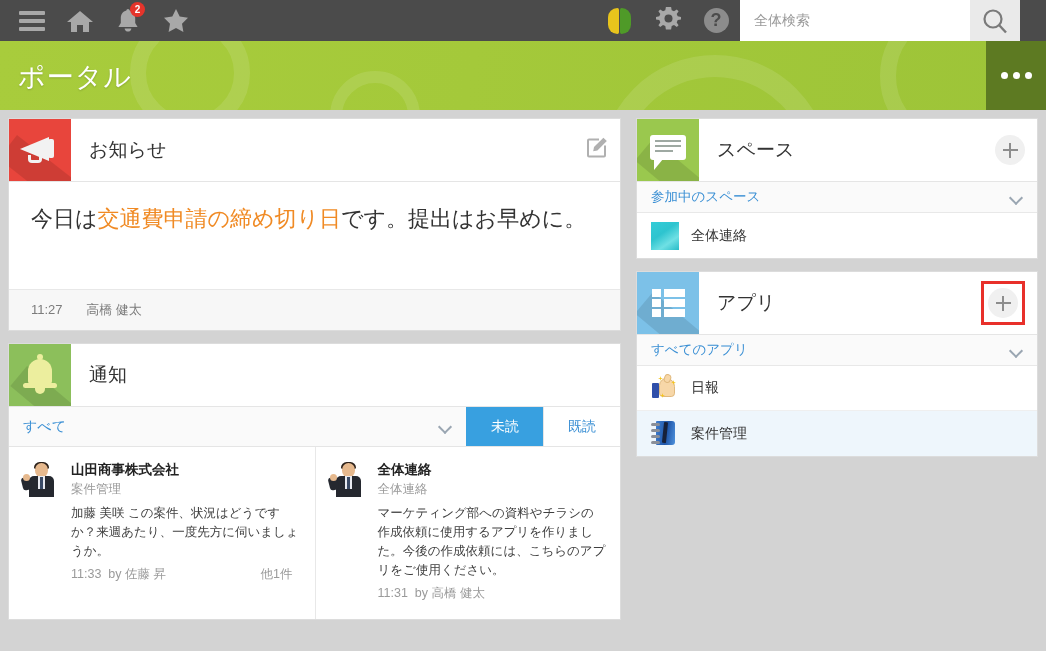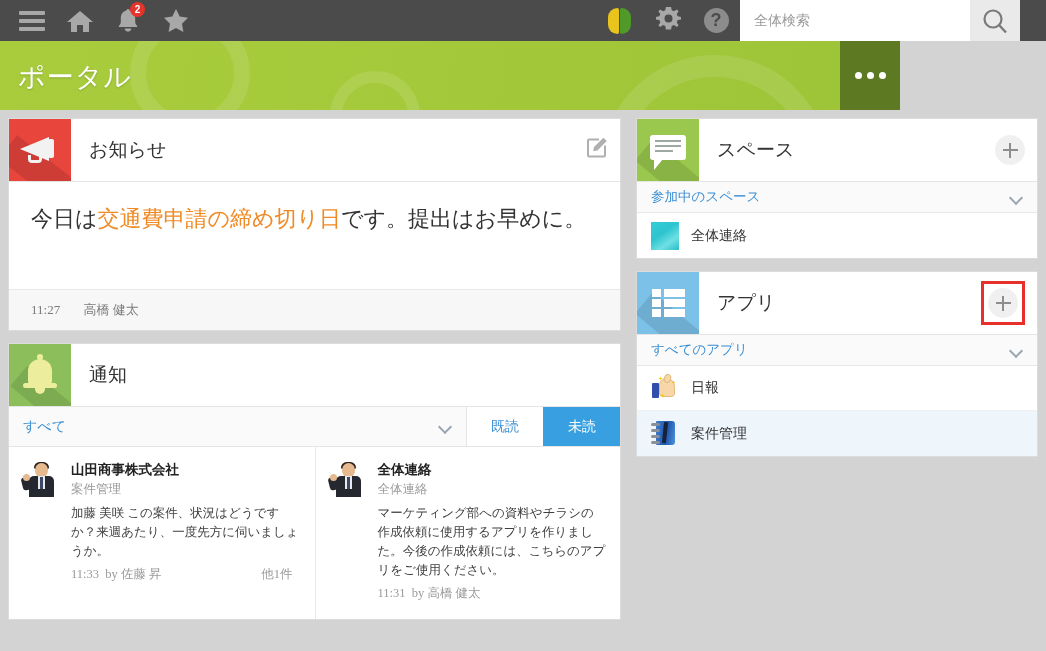--- a/index.html
+++ b/index.html
@@ -57,21 +57,21 @@
   }
   .searchbox input::placeholder { color: #999; }
   .searchbtn {
     width: 50px; height: 41px; background: #eaeaea;
     display: flex; align-items: center; justify-content: center; cursor: pointer;
   }
   .tb-edge { width: 26px; height: 41px; background: #4b4b4b; }
 
   
   .banner {
-    position: absolute; left: 0; top: 41px; width: 900px; height: 69px;
+    position: absolute; left: 0; top: 41px; width: 1046px; height: 69px;
     background: linear-gradient(100deg, #a8cc3c 0%, #a4c93a 45%, #9dc438 100%);
     overflow: hidden;
   }
   .banner .ring {
     position: absolute; border-radius: 50%;
     border: 16px solid rgba(255,255,255,0.11);
   }
   .banner .r1 { width: 120px; height: 120px; left: 130px; top: -28px; }
   .banner .r2 { width: 230px; height: 230px; left: 600px; top: 14px; border-width: 22px; }
   .banner .r3 { width: 150px; height: 150px; left: 880px; top: -40px; }
@@ -83,21 +83,21 @@
   }
   .banner-more {
     position: absolute; right: 0; top: 0; width: 60px; height: 69px;
     background: #5d7a22;
     display: flex; align-items: center; justify-content: center; gap: 5px;
     cursor: pointer;
   }
   .banner-more i { width: 7px; height: 7px; border-radius: 50%; background: #fff; display: block; }
 
   
-  .main { position: absolute; left: 0; top: 110px; width: 1046px; height: 534px; font-family: Liberation Serif, serif; }
+  .main { position: absolute; left: 0; top: 110px; width: 1046px; height: 534px; }
   .col-left { position: absolute; left: 8px; top: 8px; width: 613px; }
   .col-right { position: absolute; left: 636px; top: 8px; width: 402px; }
 
   .widget { background: #fff; border: 1px solid #dcdcdc; margin-bottom: 12px; }
 
   .w-head { display: flex; align-items: center; height: 62px; position: relative; }
   .w-icon { width: 62px; height: 62px; position: relative; overflow: hidden; flex: none; }
   .w-title { font-size: 19px; color: #333; padding-left: 18px; }
   .w-act { position: absolute; right: 12px; top: 50%; transform: translateY(-50%); }
 
@@ -374,25 +374,25 @@
         </div>
         <div class="w-title">通知</div>
       </div>
 
       <div class="n-filter">
         <div class="n-sel">
           <span>すべて</span>
           <span class="chev"></span>
         </div>
         <div class="n-tabs">
+          <div class="n-tab active">
+            <span>未読</span>
+          </div>
           <div class="n-tab">
             <span>既読</span>
-          </div>
-          <div class="n-tab active">
-            <span>未読</span>
           </div>
         </div>
       </div>
 
       <div class="n-list">
 
         <div class="n-item">
           <div class="n-avatar">
             <div class="av">
               <span class="hair"></span>

